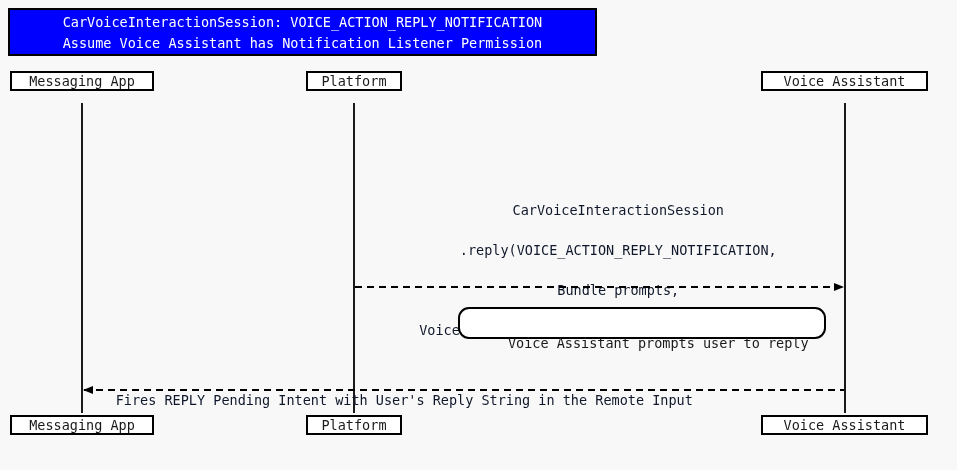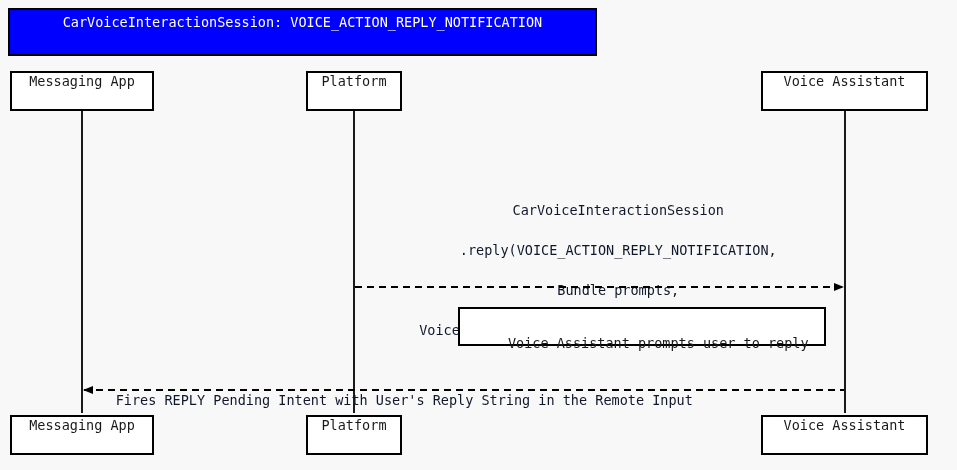--- a/index.html
+++ b/index.html
@@ -44,21 +44,21 @@
   .participant {
     position: absolute;
     border: 2px solid #000000;
     background: #ffffff;
     box-sizing: border-box;
     font-size: 13.5px;
     color: #1a1a1a;
     display: flex;
     justify-content: center;
     white-space: nowrap;
-    height: 40px;
+    height: 20px;
   }
 
   
   .lifeline {
     position: absolute;
     width: 2px;
     background: #1a1a1a;
   }
 
   
@@ -95,20 +95,21 @@
     pointer-events: none;
   }
 </style>
 </head>
 <body>
 
 <div id="diagram">
 
   <div class="title-banner">
     <span class="tline">CarVoiceInteractionSession: VOICE_ACTION_REPLY_NOTIFICATION</span>
+    <span class="tline">Assume Voice Assistant has Notification Listener Permission</span>
   </div>
 
   <div class="lifeline" style="left:81px; top:103px; height:310px;"></div>
   <div class="lifeline" style="left:353px; top:103px; height:310px;"></div>
   <div class="lifeline" style="left:844px; top:103px; height:310px;"></div>
 
   <div class="participant" style="left:10px; top:71px; width:144px;">
     <span>Messaging App</span>
   </div>
   <div class="participant" style="left:306px; top:71px; width:96px;">
@@ -129,21 +130,21 @@
   </div>
 
 
   <div class="msg-label" style="left:360px; top:180px; width:484px;">
     <span>CarVoiceInteractionSession</span><br>
     <span>.reply(VOICE_ACTION_REPLY_NOTIFICATION,</span><br>
     <span>Bundle prompts,</span><br>
     <span>VoiceInteractionSession.SHOW_SOURCE_NOTIFICATION)</span>
   </div>
 
-  <div class="note" style="left:458px; top:307px; width:368px; height:39px;">
+  <div class="note" style="left:458px; top:307px; width:368px; height:32px;border-radius:11px;">
     <span>Voice Assistant prompts user to reply</span><br>
   </div>
 
   <div class="msg-label" style="left:82px; top:370px; width:612px;">
     <span>Fires REPLY Pending Intent with User's Reply String in the Remote Input</span>
   </div>
 
   <svg class="arrow-svg">
     <defs>
       <marker id="arrow-right" markerWidth="10" markerHeight="10" refX="9" refY="4" orient="auto" markerUnits="userSpaceOnUse">

